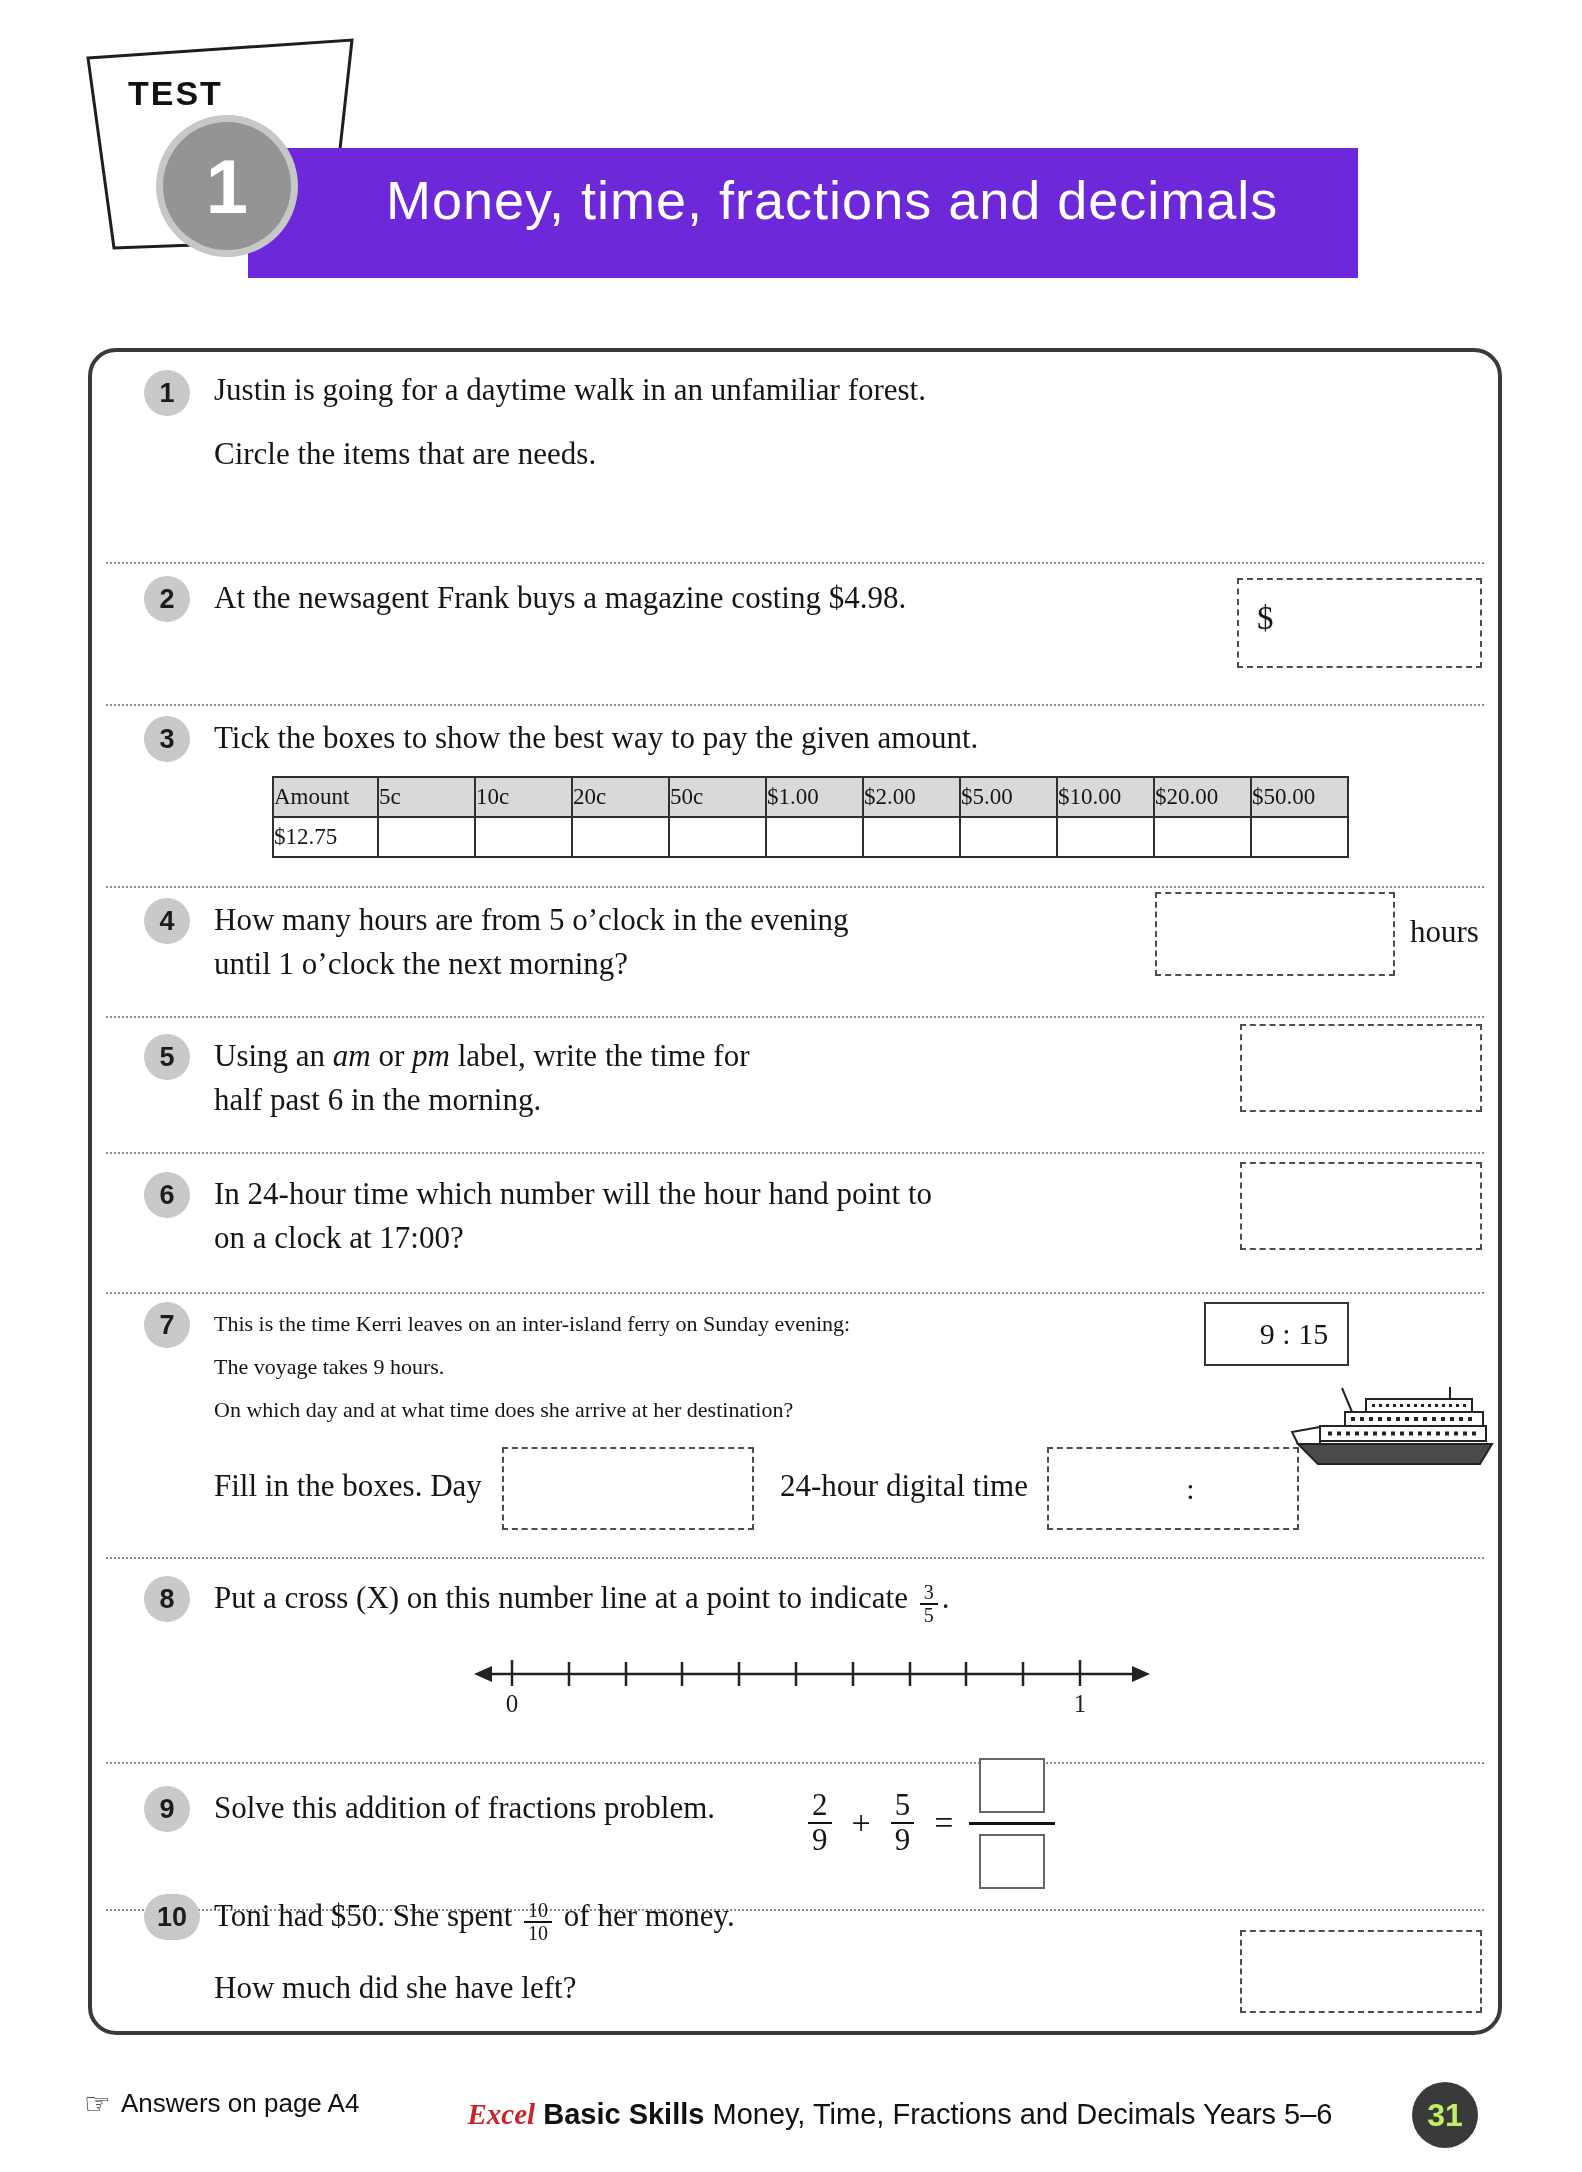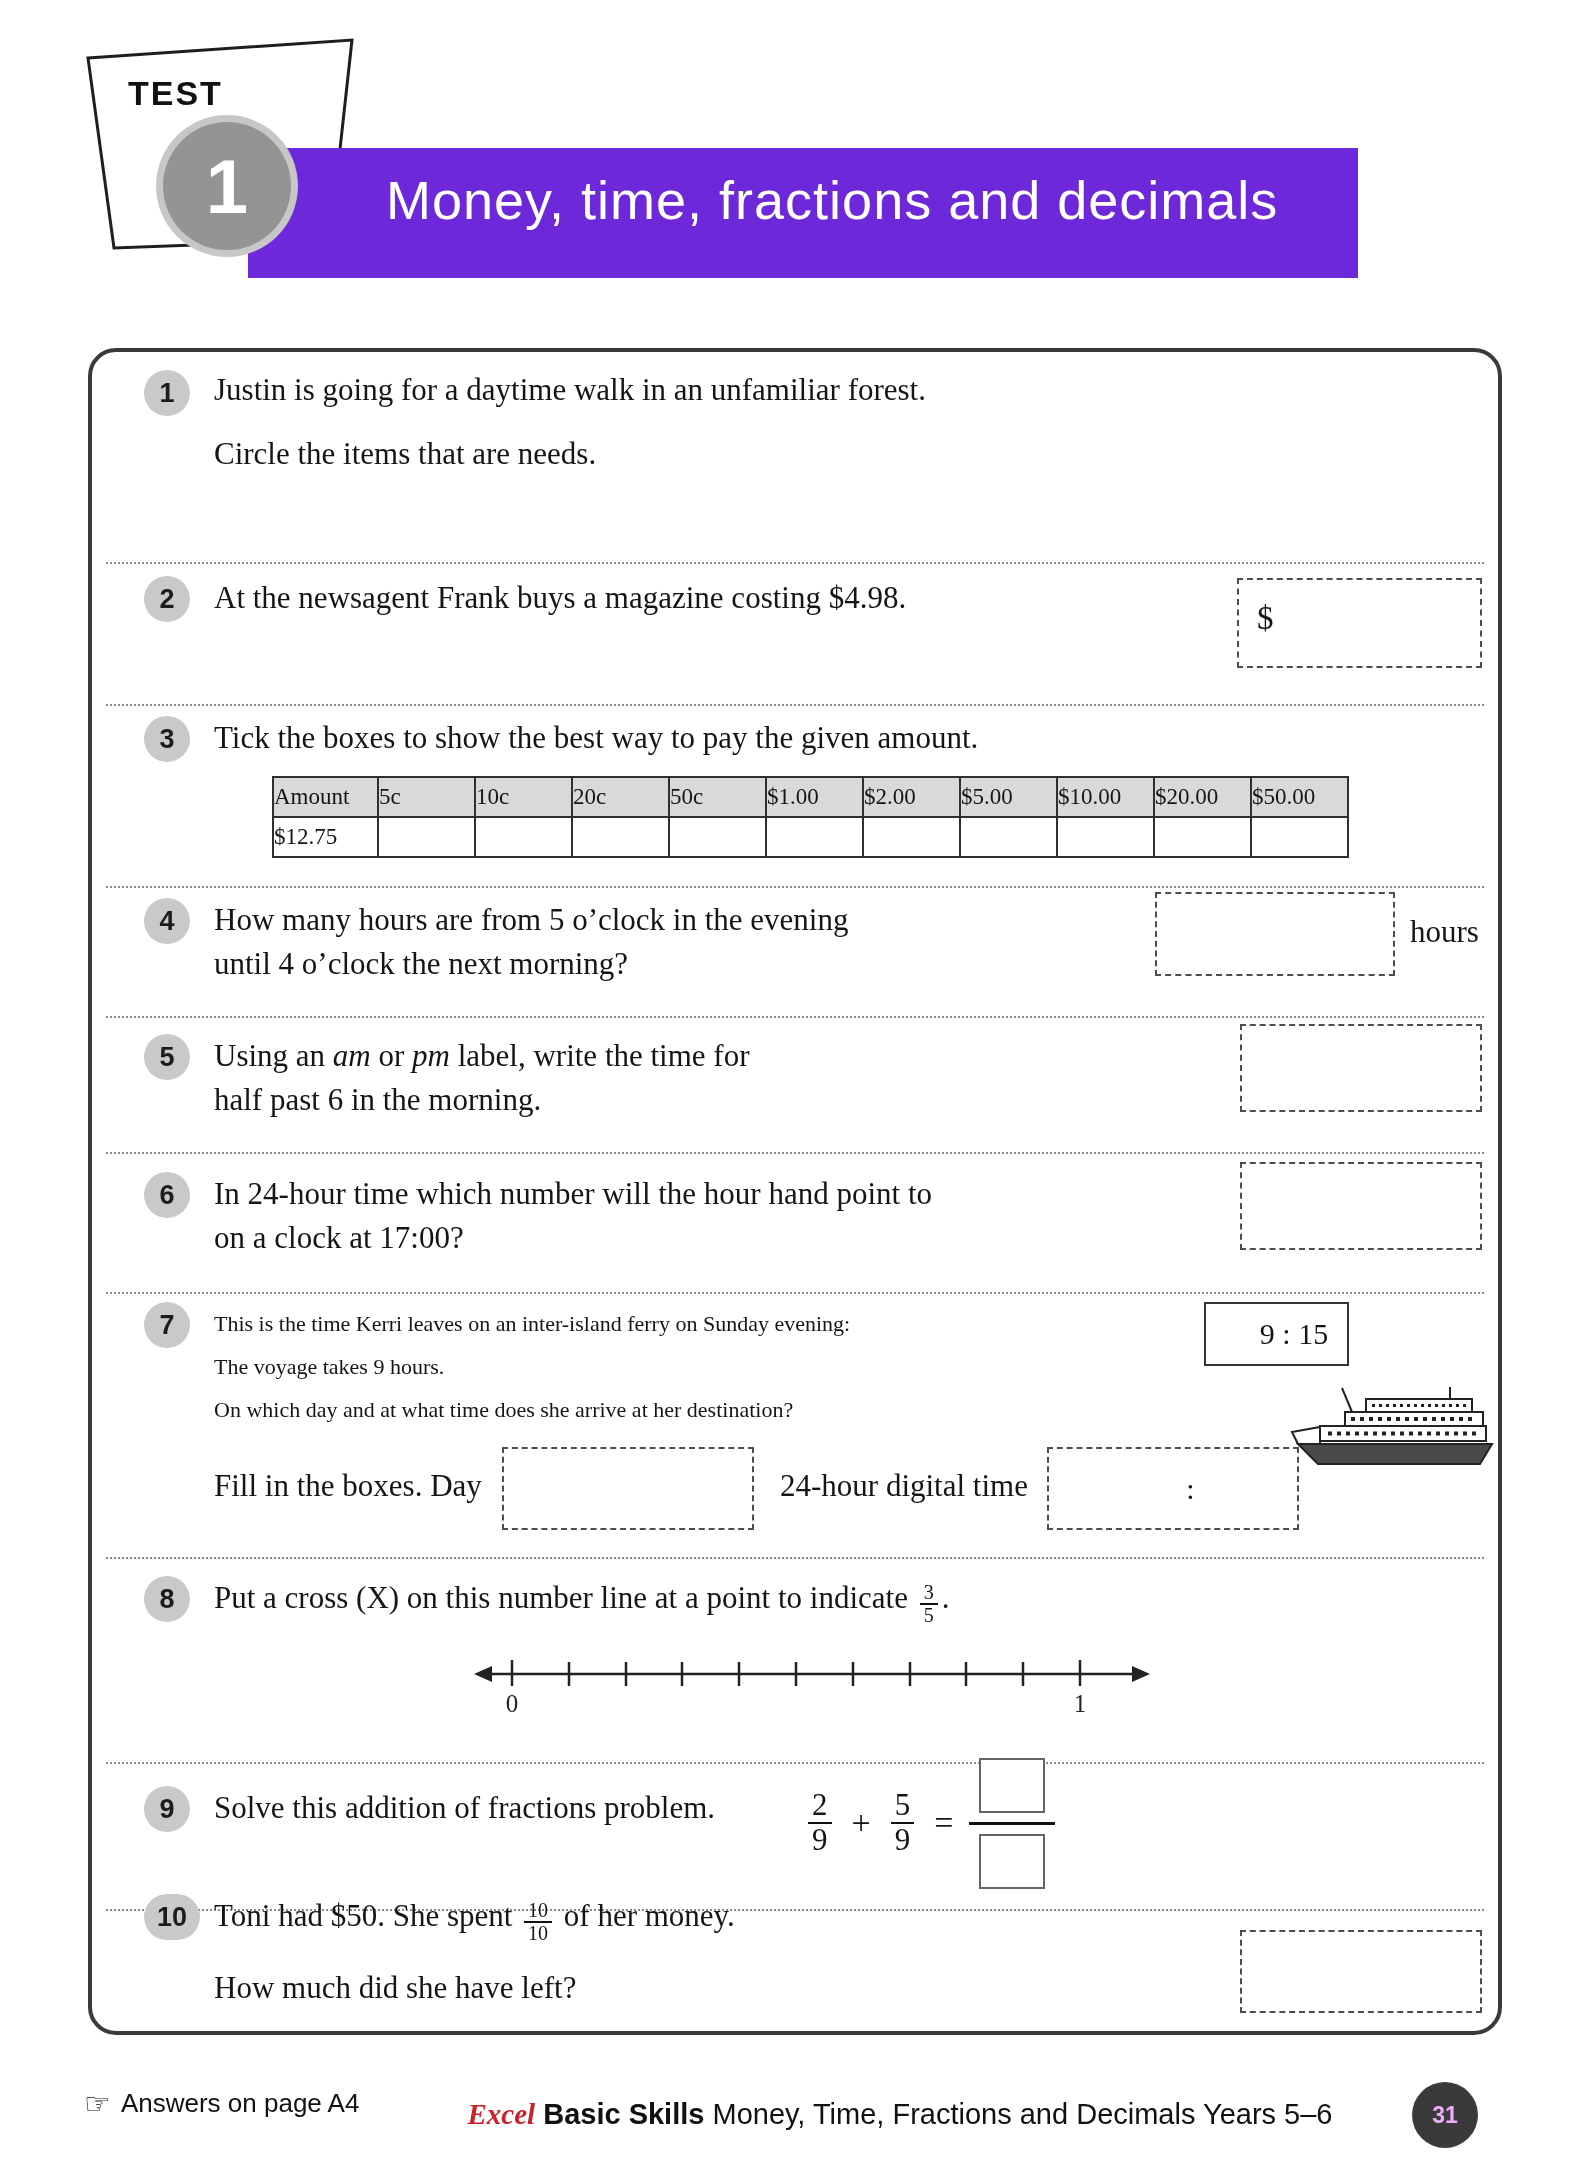--- a/index.html
+++ b/index.html
@@ -102,22 +102,22 @@
     font-family:"Liberation Sans", sans-serif; font-size:26px; color:#111;
     display:flex; align-items:center; gap:10px;
   }
   .hand-icon { font-size:30px; line-height:26px; }
   .footer-series {
     position:absolute; left:400px; top:2098px; width:1000px; text-align:center;
     font-family:"Liberation Sans", sans-serif; font-size:29px; color:#111; white-space:nowrap;
   }
   .page-badge {
     position:absolute; left:1412px; top:2082px; width:66px; height:66px;
-    border-radius:50%; background:#3a3a3a; color:#f0abfc;
-    font-family:"Liberation Sans", sans-serif; font-weight:bold; font-size:23px;
+    border-radius:50%; background:#3a3a3a; color:#bef264;
+    font-family:"Liberation Sans", sans-serif; font-weight:bold; font-size:32px;
     display:flex; align-items:center; justify-content:center;
   }
 </style>
 </head>
 <body>
 
 <div>
 
   <svg class="plaque-svg" width="290" height="222" viewBox="0 0 290 222">
     <polygon points="14,24 278,6 256,206 40,214" fill="#ffffff" stroke="#1e1e1e" stroke-width="3"></polygon>
@@ -194,21 +194,21 @@
           </tr>
         </tbody>
           </table>
       </div>
     </div>
 
     <div class="q" style="top:546px">
       <div class="qnum">4</div>
       <div class="qtext">
         <p>How many hours are from 5 o’clock in the evening</p>
-        <p>until 4 o’clock the next morning?</p>
+        <p>until 1 o’clock the next morning?</p>
       </div>
     </div>
     <div class="abox" style="left:1063px; top:540px; width:240px; height:84px"></div>
     <span class="floatlabel" style="left:1318px; top:562px">hours</span>
 
     <div class="q" style="top:682px">
       <div class="qnum">5</div>
       <div class="qtext">
         <p><span>Using an </span><span class="seg-italic">am</span><span> or </span><span class="seg-italic">pm</span><span> label, write the time for</span></p>
         <p>half past 6 in the morning.</p>

